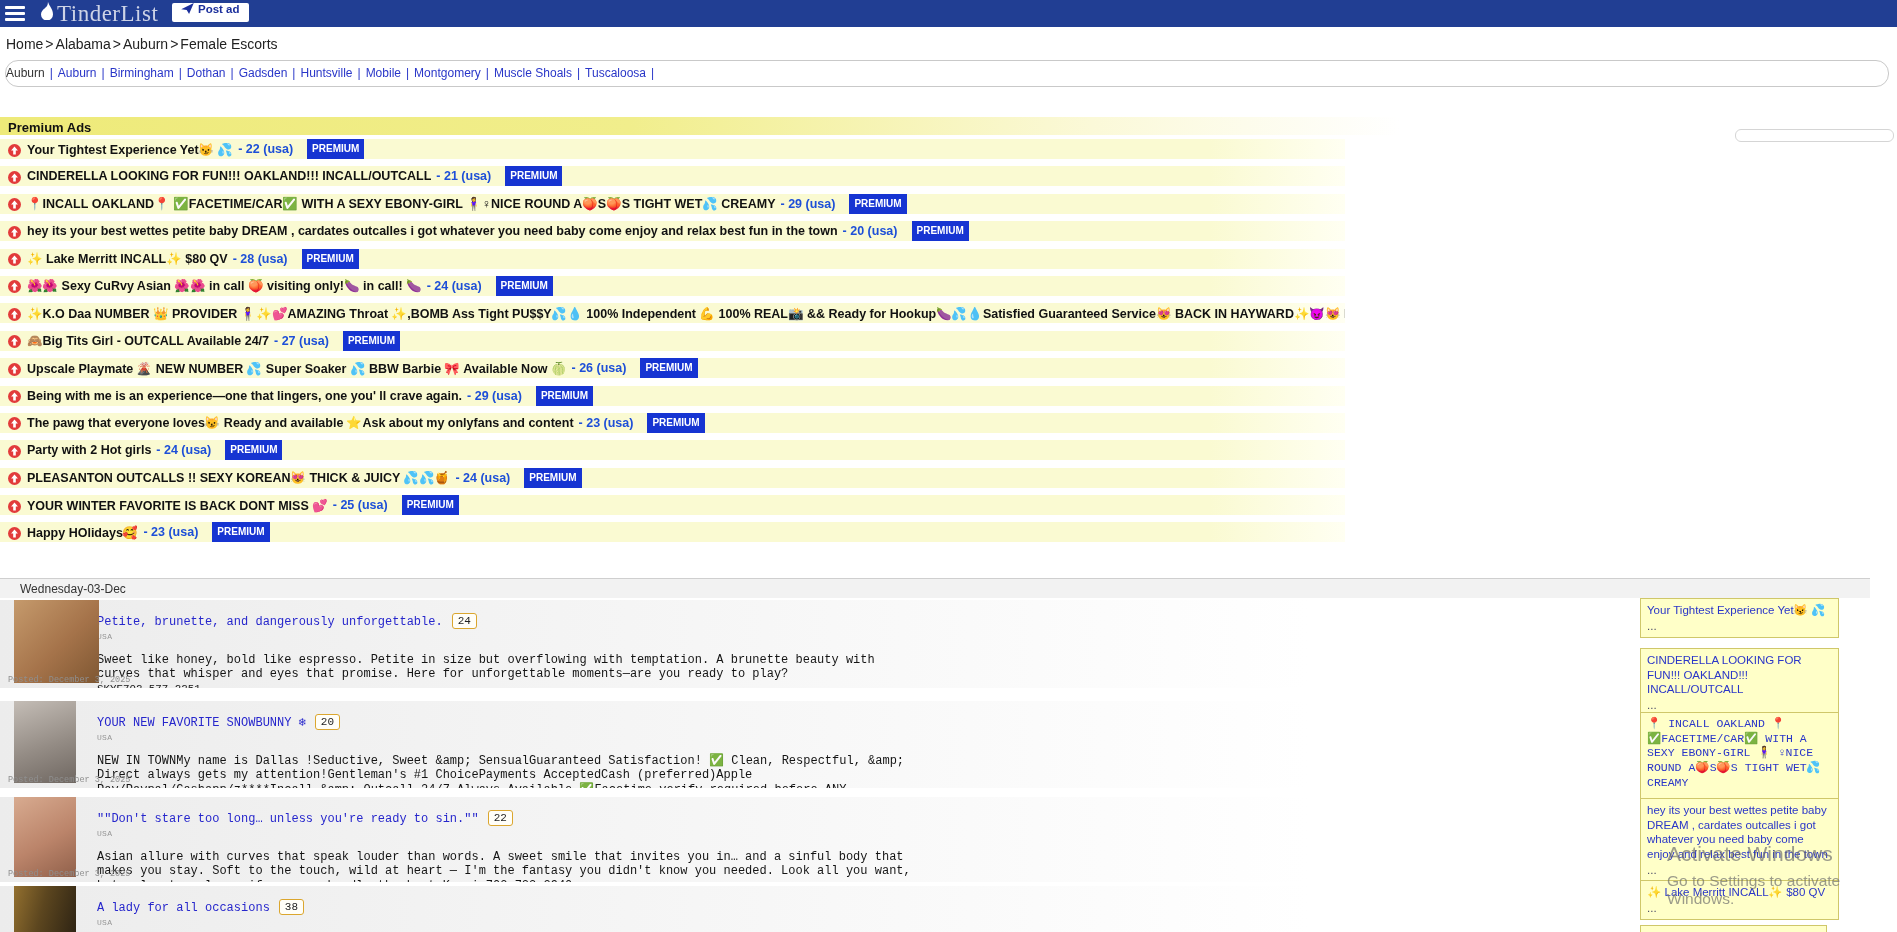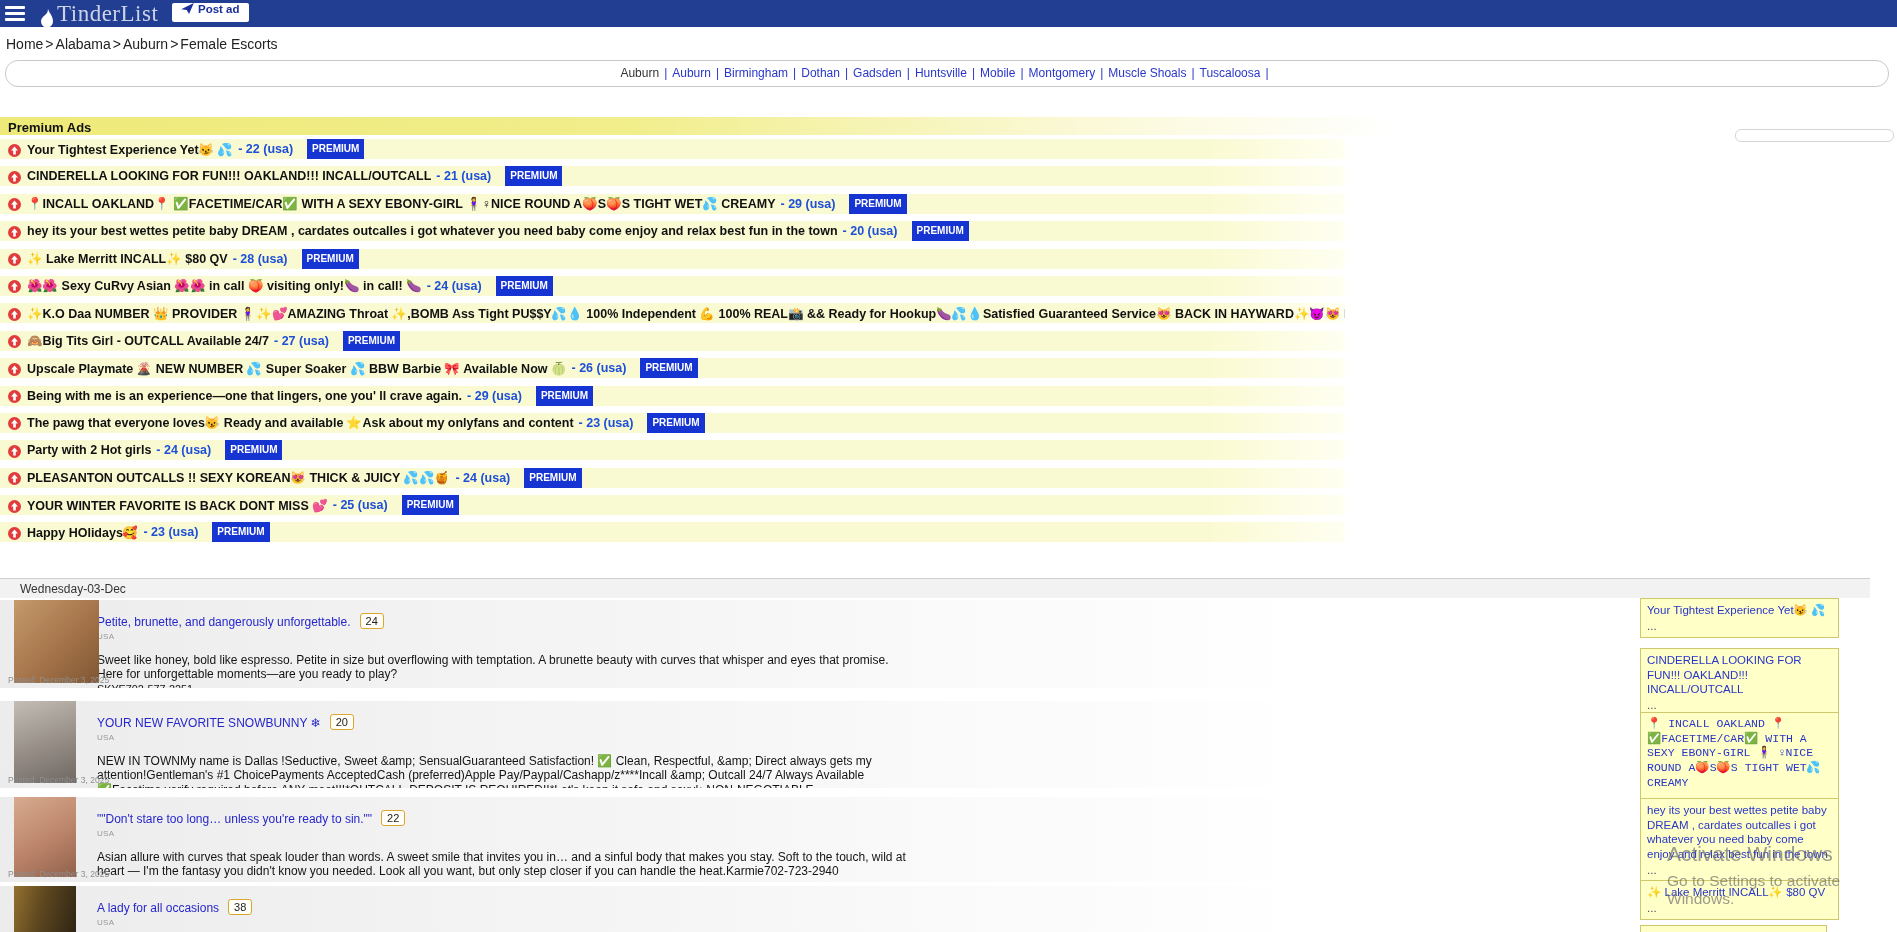--- a/index.html
+++ b/index.html
@@ -3,36 +3,36 @@
 <meta charset="utf-8">
 <style>
   html,body{margin:0;padding:0;background:#fff;}
   .page{position:relative;width:1897px;height:932px;overflow:hidden;background:#fff;
         font-family:"Liberation Sans",sans-serif;color:#111;}
 
   
   .topbar{position:absolute;top:0;left:0;width:100%;height:27px;background:#213e93;}
   .hamburger{position:absolute;left:3px;top:3px;width:24px;height:21px;cursor:pointer;}
   .hamburger i{display:block;height:3.5px;background:#fff;margin:2.5px 2px;border-radius:1px;}
-  .brand{position:absolute;left:38px;top:0;height:27px;display:flex;align-items:flex-end;text-decoration:none;cursor:pointer;}
+  .brand{position:absolute;left:38px;top:0;height:27px;display:flex;align-items:flex-start;text-decoration:none;cursor:pointer;}
   .brand svg{width:18px;height:20px;margin-right:1px;}
   .brandtext{font-family:"Liberation Serif",serif;font-size:23px;color:#cdd3e6;letter-spacing:.5px;line-height:27px;}
   .postad{position:absolute;left:172px;top:3px;height:19px;background:#fff;border-radius:2px;
           display:flex;align-items:flex-start;padding:0 9px;cursor:pointer;text-decoration:none;}
   .postad svg{width:13px;height:11px;margin-right:4px;}
   .postad span{font-size:11.5px;font-weight:bold;color:#1b2f9c;}
 
   
   .crumbs{position:absolute;top:36px;left:6px;font-size:14px;color:#222;}
   .crumb{color:#222;text-decoration:none;cursor:pointer;}
   .csep{margin:0 2px;color:#222;}
 
   
   .citybar{position:absolute;top:60px;left:5px;right:8px;height:25px;background:#fff;
-           border:1px solid #c9c9c9;border-radius:13px;text-align:center;line-height:25px;font-size:12px;white-space:nowrap;}
+           border:1px solid #c9c9c9;border-radius:13px;line-height:25px;font-size:12px;white-space:nowrap;}
   .city{color:#2936c8;text-decoration:none;cursor:pointer;}
   .city.current{color:#333;}
   .citysep{color:#2936c8;margin:0 5px;}
 
   
   .premium{position:absolute;top:117px;left:0;width:1897px;}
   .pheader{width:1400px;height:18px;line-height:21px;padding-left:8px;box-sizing:border-box;
            font-size:13px;font-weight:bold;color:#111;
            background:linear-gradient(to right,#eeea79 0%,#f1ee8c 45%,#fbf9d8 78%,#fff 100%);
            margin-bottom:4px;}
@@ -44,21 +44,21 @@
   .pbadge{background:#1634d2;color:#fff;font-size:10px;font-weight:bold;border-radius:3px;
           padding:8px 5px;margin-left:14px;line-height:1;}
 
   
   .dateband{position:absolute;top:578px;left:0;width:1870px;height:20px;line-height:20px;
             background:#f2f2f2;border-top:1px solid #cfcfcf;padding-left:20px;box-sizing:border-box;
             font-size:12px;color:#333;}
 
   
   .listing{position:absolute;left:0;width:1745px;overflow:hidden;
-           background:linear-gradient(to right,#ececec 0%,#f6f6f6 40%,#fff 75%);}
+           background:linear-gradient(to right,#ececec 0%,#f6f6f6 40%,#fff 75%);font-family:Liberation Mono, monospace;}
   #listings .listing:nth-of-type(1){top:600px;height:88px;}
   #listings .listing:nth-of-type(2){top:701px;height:87px;}
   #listings .listing:nth-of-type(3){top:797px;height:85px;}
   #listings .listing:nth-of-type(4){top:886px;height:60px;}
   .thumb{position:absolute;left:14px;top:0;height:calc(100% - 5px);cursor:pointer;}
   #listings .listing:nth-of-type(1) .thumb{width:85px;background:linear-gradient(135deg,#c59a6c 0%,#a5734a 55%,#7f5732 100%);}
   #listings .listing:nth-of-type(2) .thumb{width:62px;background:linear-gradient(160deg,#c4bdb6 0%,#948c85 55%,#6f6761 100%);}
   #listings .listing:nth-of-type(3) .thumb{width:62px;background:linear-gradient(150deg,#d8ab90 0%,#bb846a 55%,#90604a 100%);}
   #listings .listing:nth-of-type(4) .thumb{width:62px;background:linear-gradient(105deg,#93702f 0%,#5c461f 45%,#2c2213 100%);}
   .lcontent{margin-left:97px;padding-top:12px;}

